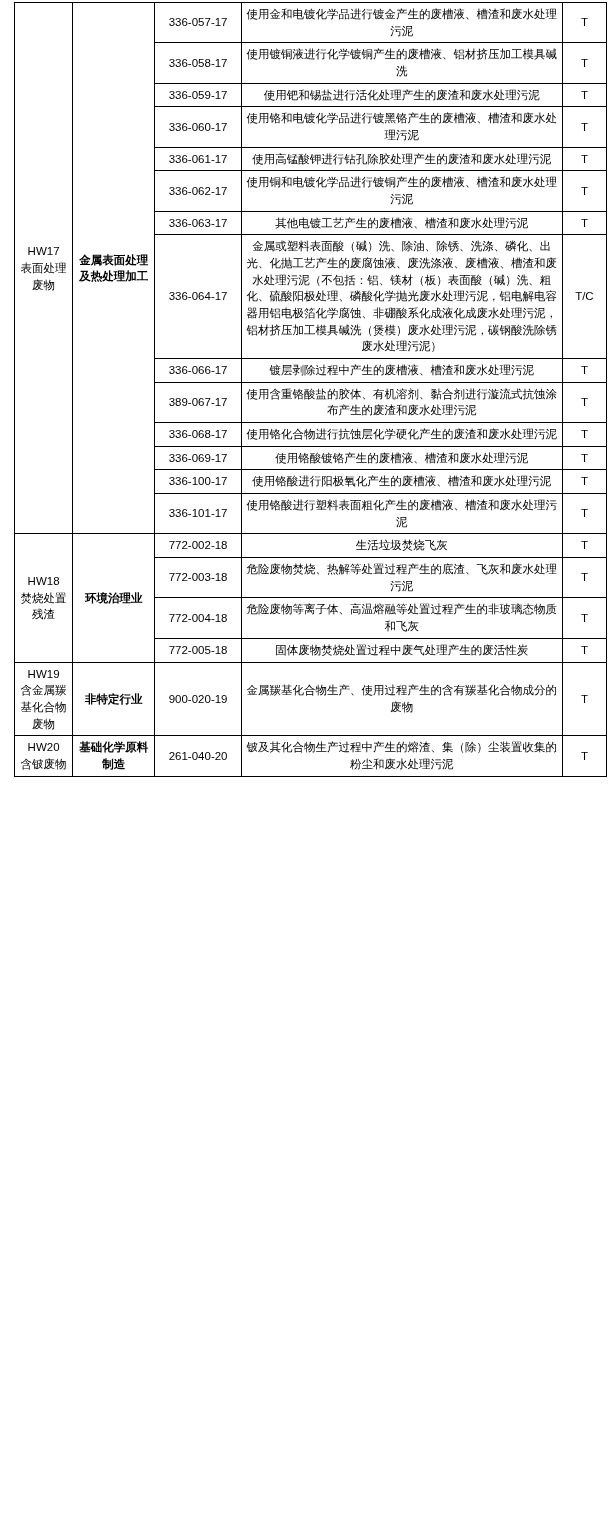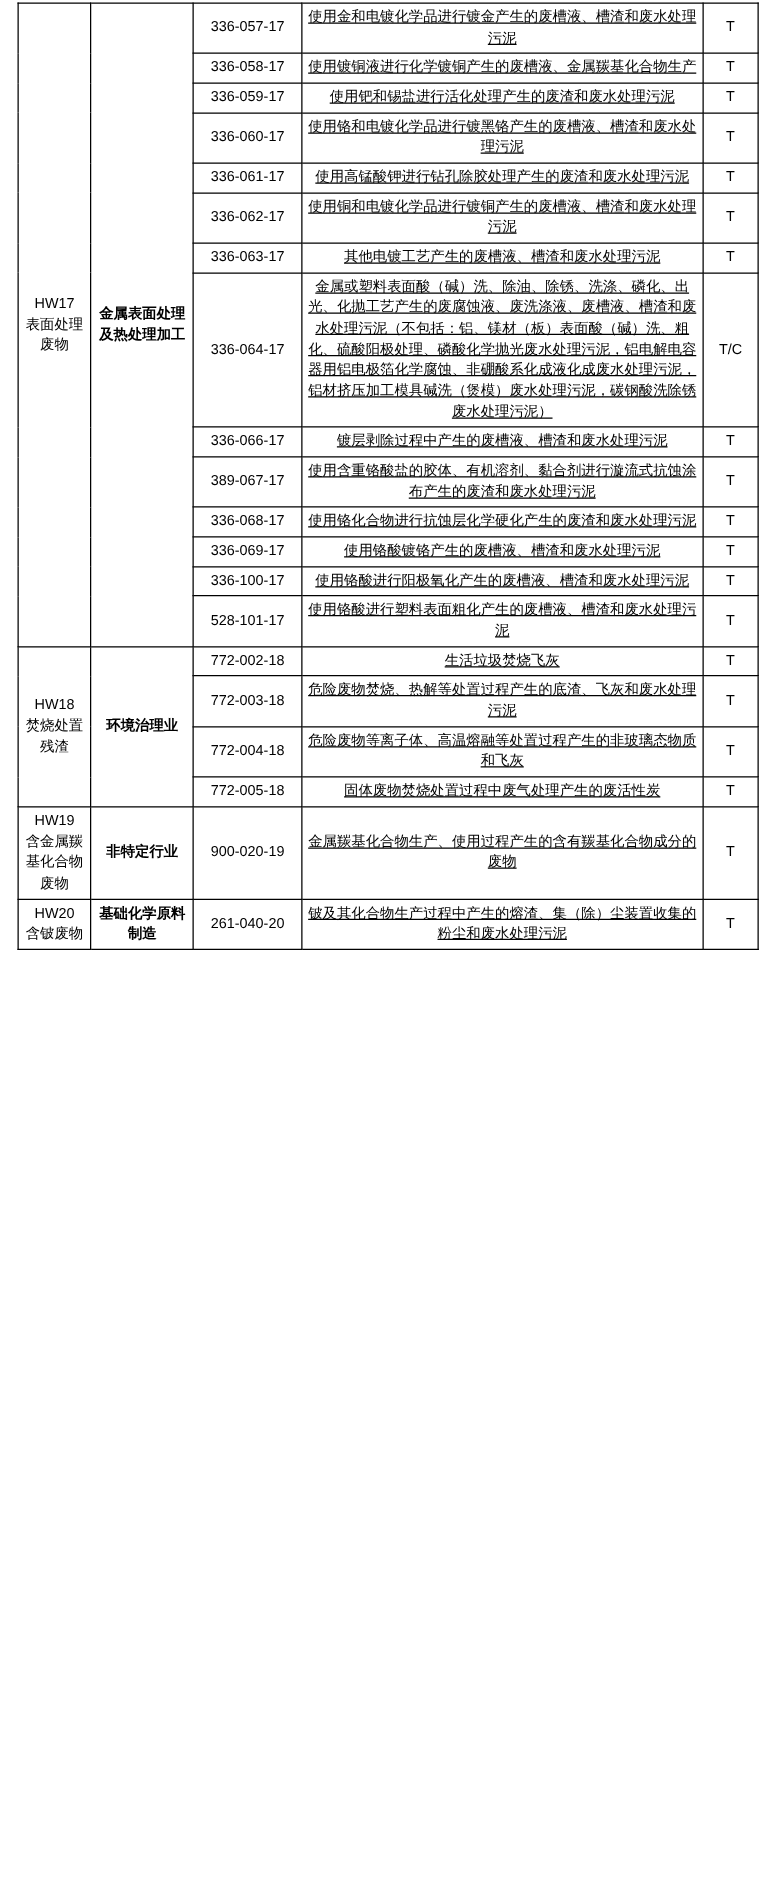--- a/index.html
+++ b/index.html
@@ -49,21 +49,20 @@
     font-weight: bold;
   }
   td.code-cell {
     font-size: 11.5px;
     white-space: nowrap;
   }
   td.desc-cell {
     text-align: center;
     padding: 4px 7px;
     line-height: 1.55;
-    text-decoration: underline;
   }
   td.char-cell {
     font-size: 11.5px;
   }
   .desc-long {
     text-align: justify;
     text-align-last: center;
     line-height: 1.62;
   }
 </style>
@@ -87,21 +86,21 @@
           <div>表面处理</div>
           <div>废物</div>
         </td>
         <td class="ind-cell" rowspan="14">金属表面处理及热处理加工</td>
         <td class="code-cell">336-057-17</td>
         <td class="desc-cell">使用金和电镀化学品进行镀金产生的废槽液、槽渣和废水处理污泥</td>
         <td class="char-cell">T</td>
       </tr>
       <tr>
         <td class="code-cell">336-058-17</td>
-        <td class="desc-cell">使用镀铜液进行化学镀铜产生的废槽液、金属羰基化合物生产</td>
+        <td class="desc-cell">使用镀铜液进行化学镀铜产生的废槽液、铝材挤压加工模具碱洗</td>
         <td class="char-cell">T</td>
       </tr>
       <tr>
         <td class="code-cell">336-059-17</td>
         <td class="desc-cell">使用钯和锡盐进行活化处理产生的废渣和废水处理污泥</td>
         <td class="char-cell">T</td>
       </tr>
       <tr>
         <td class="code-cell">336-060-17</td>
         <td class="desc-cell">使用铬和电镀化学品进行镀黑铬产生的废槽液、槽渣和废水处理污泥</td>
@@ -146,21 +145,21 @@
         <td class="code-cell">336-069-17</td>
         <td class="desc-cell">使用铬酸镀铬产生的废槽液、槽渣和废水处理污泥</td>
         <td class="char-cell">T</td>
       </tr>
       <tr>
         <td class="code-cell">336-100-17</td>
         <td class="desc-cell">使用铬酸进行阳极氧化产生的废槽液、槽渣和废水处理污泥</td>
         <td class="char-cell">T</td>
       </tr>
       <tr>
-        <td class="code-cell">528-101-17</td>
+        <td class="code-cell">336-101-17</td>
         <td class="desc-cell">使用铬酸进行塑料表面粗化产生的废槽液、槽渣和废水处理污泥</td>
         <td class="char-cell">T</td>
       </tr>
 
       <tr>
         <td class="cat-cell" rowspan="4">
           <div>HW18</div>
           <div>焚烧处置</div>
           <div>残渣</div>
         </td>

